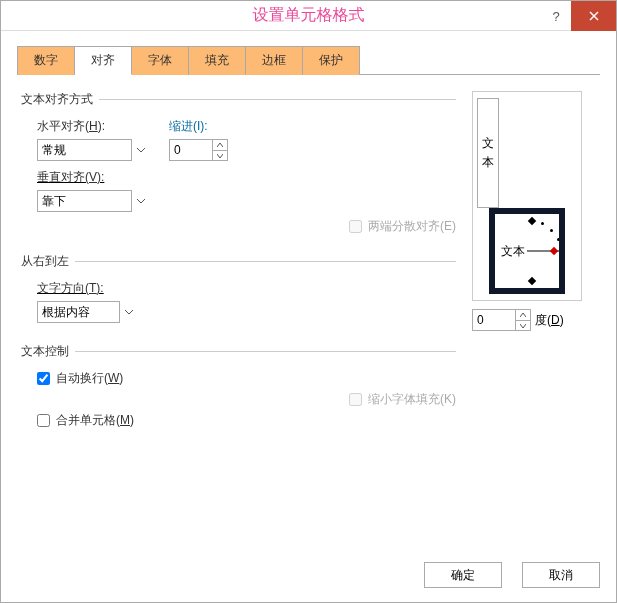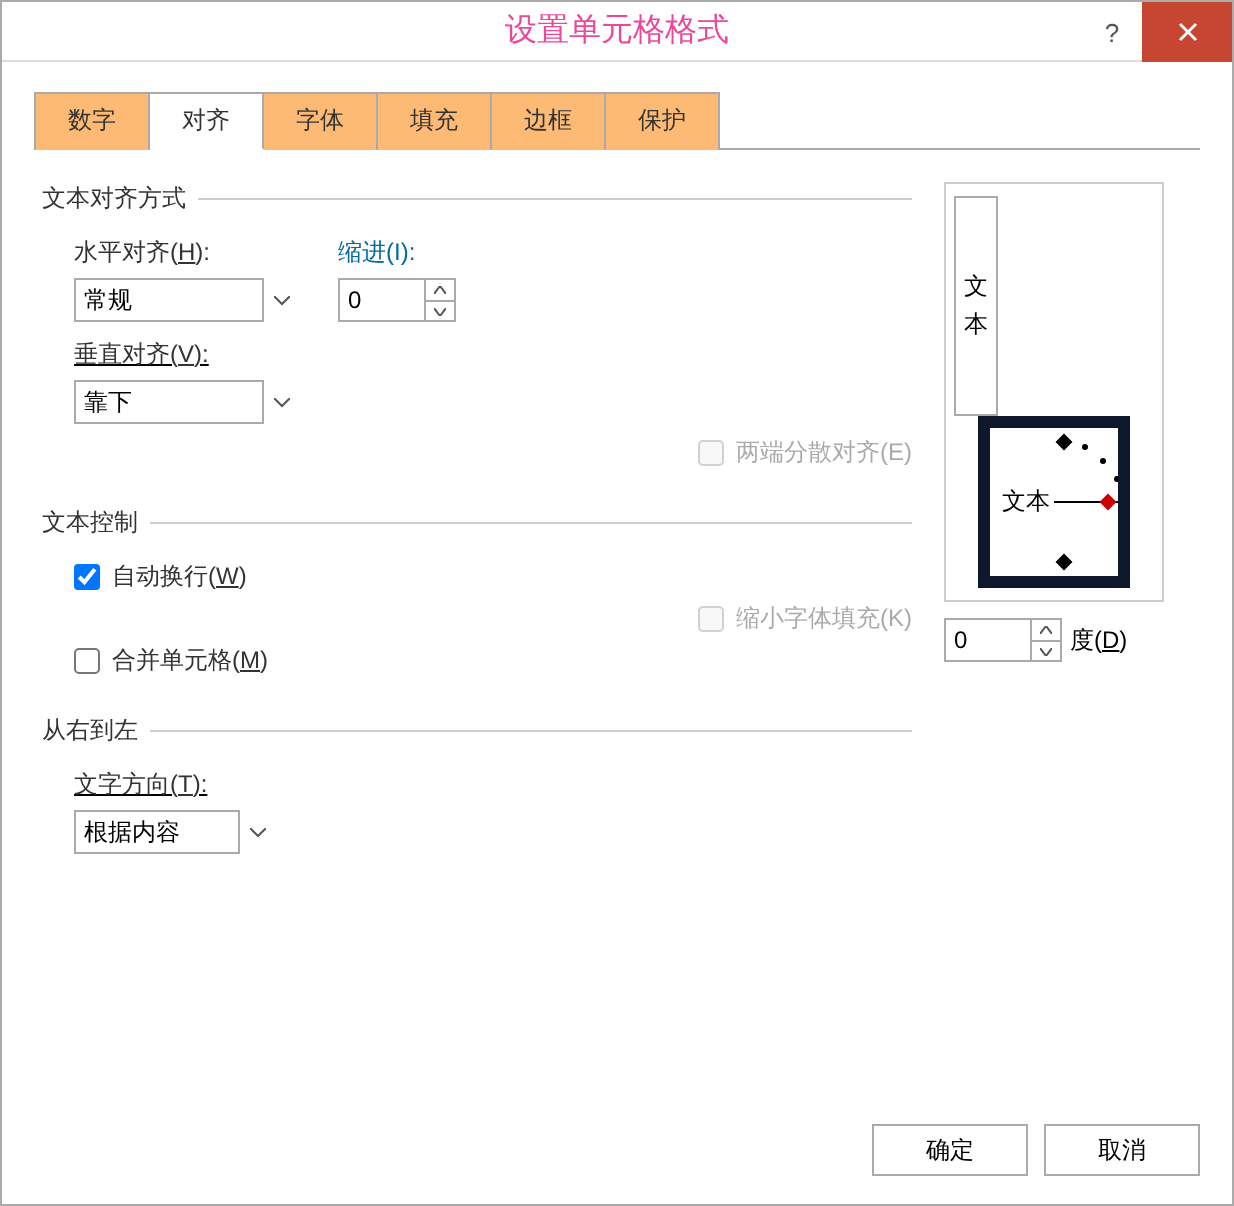--- a/index.html
+++ b/index.html
@@ -42,21 +42,21 @@
 .chk.disabled input { accent-color: #ccc; }
 .orient-box { border: 1px solid #ccc; padding: 6px 4px; width: 110px; margin-left: 6px; }
 .orient-vtext { width: 22px; height: 110px; border: 1px solid #aaa; display: flex; flex-direction: column; align-items: center; justify-content: center; gap: 2px; float: left; margin-right: 4px; font-size:12px;}
 .orient-dial { width: 76px; height: 86px; border: 6px solid #0f172a; position: relative; overflow:hidden;margin-left:12px;}
 .dial-label { position: absolute; left: 6px; top: 50%; transform: translateY(-50%); font-size: 12px; }
 .dial-line { position: absolute; left: 32px; top: 50%; width: 36px; height: 1px; background: #000; transform: translateY(-50%); }
 .dot { position: absolute; width: 3px; height: 3px; background: #000; border-radius:50%; }
 .dia { width:6px; height:6px; background:#000; transform: rotate(45deg); position:absolute; }
 .red-dia { width:6px; height:6px; background:#c00; transform: rotate(45deg); position:absolute; right:2px; top:50%; margin-top:-3px;}
 .deg-row { display:flex; align-items:center; gap:4px; margin-top:8px; margin-left:6px;}
-.footer { position: absolute; bottom: 14px; right: 16px; display: flex; gap: 8px; }
+.footer { position: absolute; bottom: 14px; right: 16px; display: flex; gap: 20px; }
 .btn { width: 78px; height: 26px; border: 1px solid #aaa; background: #fff; cursor: pointer; display:flex; align-items:center; justify-content:center;}
 .clearfix::after{content:"";display:block;clear:both;}
 </style>
 </head>
 <body>
 
 <div class="titlebar">
   <span class="title">设置单元格格式</span>
   <div class="right">
     <div class="help-btn">?</div>
@@ -132,53 +132,53 @@
         </div>
 
         <label class="chk disabled">
           <input type="checkbox" disabled="" style="">
           <span><span>两端分散对齐(</span><span>E</span><span>)</span></span>
         </label>
       </fieldset>
 
       <fieldset class="group">
         <div class="group-label">
-            <span>文本控制</span>
-            <div class="line"></div>
-          </div>
-        <label class="chk">
-          <input type="checkbox" checked="" style="">
-          <span><span>自动换行(</span><span class="under">W</span><span>)</span></span>
-        </label>
-        <label class="chk disabled">
-          <input type="checkbox" disabled="" style="">
-          <span><span>缩小字体填充(</span><span>K</span><span>)</span></span>
-        </label>
-        <label class="chk">
-          <input type="checkbox" style="">
-          <span><span>合并单元格(</span><span class="under">M</span><span>)</span></span>
-        </label>
-      </fieldset>
-
-      <fieldset class="group">
-        <div class="group-label">
             <span>从右到左</span>
             <div class="line"></div>
           </div>
         <div class="row">
           <label class="field-label"><span>文字方向(</span><span class="under">T</span><span>):</span></label>
           <div class="combo-wrap">
             <select class="combo" style="width:100px"><option>根据内容</option></select>
             <div class="arrow">
                 <svg viewBox="0 0 8 5">
                   <polyline points="0,0 4,4 8,0" fill="none" stroke="#555"></polyline>
                 </svg>
               </div>
           </div>
         </div>
+      </fieldset>
+
+      <fieldset class="group">
+        <div class="group-label">
+            <span>文本控制</span>
+            <div class="line"></div>
+          </div>
+        <label class="chk">
+          <input type="checkbox" checked="" style="">
+          <span><span>自动换行(</span><span class="under">W</span><span>)</span></span>
+        </label>
+        <label class="chk disabled">
+          <input type="checkbox" disabled="" style="">
+          <span><span>缩小字体填充(</span><span>K</span><span>)</span></span>
+        </label>
+        <label class="chk">
+          <input type="checkbox" style="">
+          <span><span>合并单元格(</span><span class="under">M</span><span>)</span></span>
+        </label>
       </fieldset>
     </div>
 
     <div class="right-col">
       <fieldset class="group">
         <div class="orient-box clearfix">
           <div class="orient-vtext">
             <span>文</span>
             <span>本</span>
           </div>

